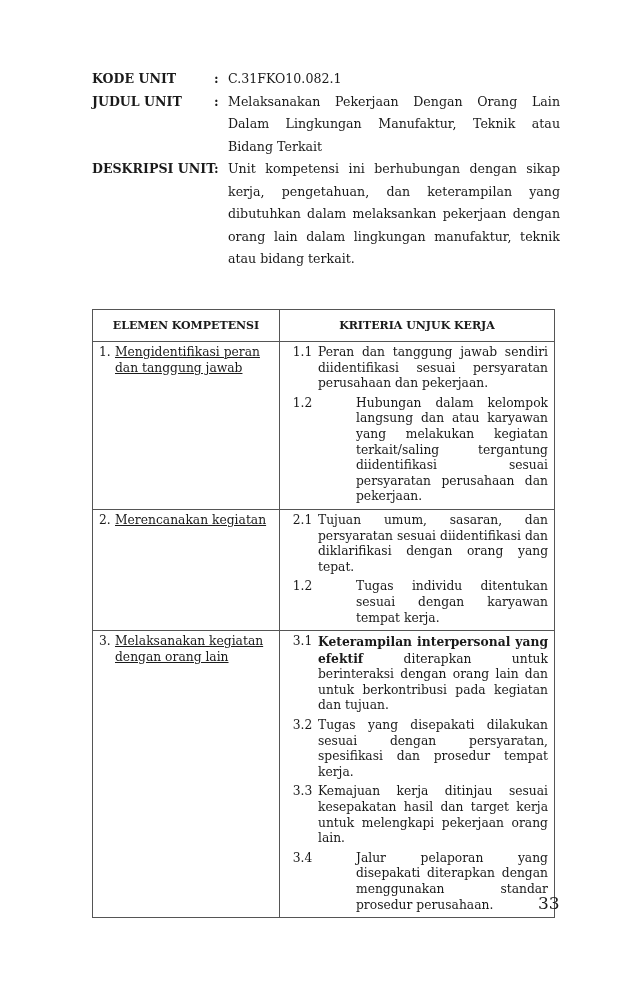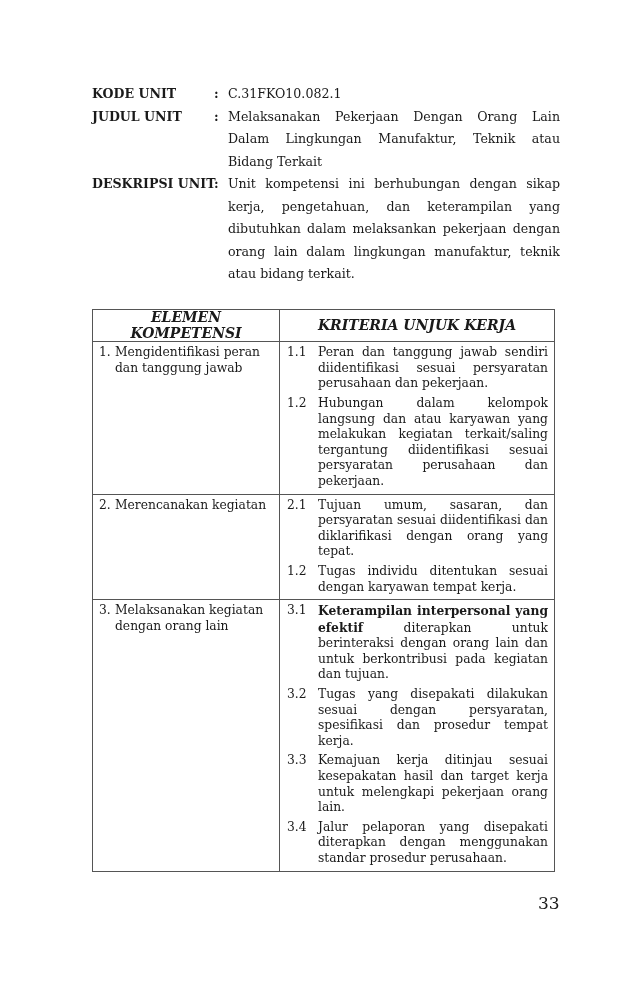--- a/index.html
+++ b/index.html
@@ -16,38 +16,38 @@
   .meta-value.bold { font-weight: normal; }
   .justify-line { display: block; text-align: justify; text-align-last: justify; }
   .justify-line.last { text-align-last: left; }
 
   table.kuk {
     position: absolute; left: 92px; top: 309px;
     width: 463px; border-collapse: collapse;
     font-size: 12.3px; line-height: 15.6px;
   }
   table.kuk th, table.kuk td { border: 1.3px solid #555; vertical-align: top; }
-  table.kuk th { font-weight: bold; height: 31px; vertical-align: middle; padding: 0; font-size: 14px; font-style: italic; }
+  table.kuk th { font-weight: bold; height: 31px; vertical-align: middle; padding: 0; font-size: 11px; }
   table.kuk td.elemen { width: 176px; padding: 3px 4px 4px 6px; }
   table.kuk td.kriteria { padding: 3px 6px 4px 7px; }
   .el-item { display: flex; }
   .el-num { width: 16px; flex: none; }
-  .el-text { flex: 1; }
+  .el-text { flex: 1; text-decoration: underline; }
   .kr-item { display: flex; margin-bottom: 4px; }
-  .kr-item:last-child { margin-bottom: 0; }
-  .kr-num { width: 31px; flex: none; }
+  .kr-item:last-child { margin-bottom: 0; gap: 38px; }
+  .kr-num { width: 31px; flex: none; text-align: center; }
   .kr-text { flex: 1; text-align: justify; }
   .kr-text b { font-weight: bold; }
 
   .page-number { position: absolute; left: 538px; top: 893px; font-size: 17px; }
 </style>
 </head>
 <body>
 
-<div class="meta" style="top:83px;">
+<div class="meta" style="top:68px;">
   <div class="meta-row">
     <span class="meta-label">KODE UNIT</span>
     <span class="meta-colon">:</span>
     <span class="meta-value bold">C.31FKO10.082.1</span>
   </div>
   <div class="meta-row">
     <span class="meta-label">JUDUL UNIT</span>
     <span class="meta-colon">:</span>
     <span class="meta-value bold">
       <span class="justify-line">Melaksanakan Pekerjaan Dengan Orang Lain</span>

